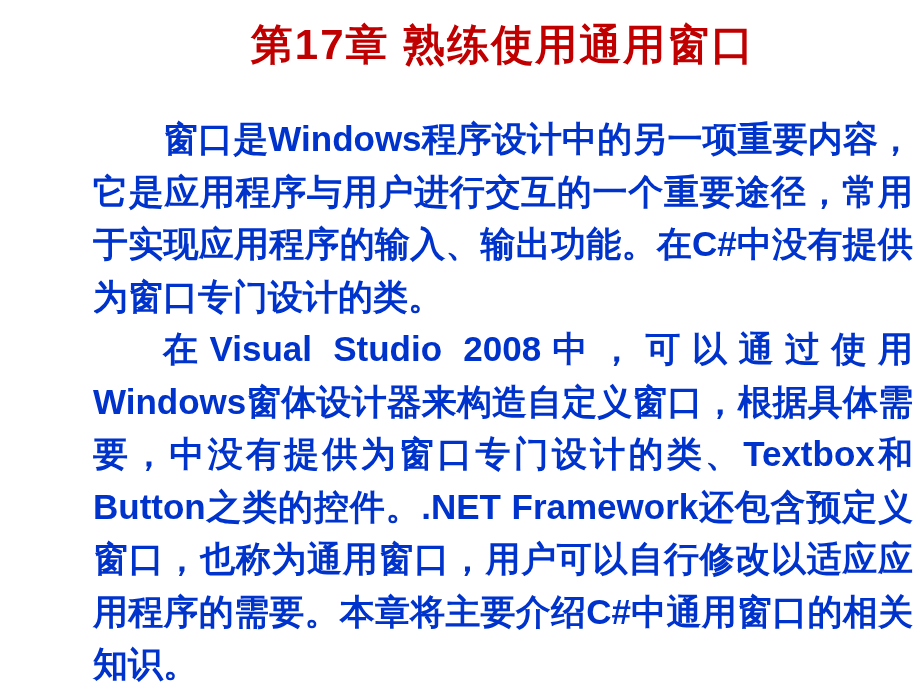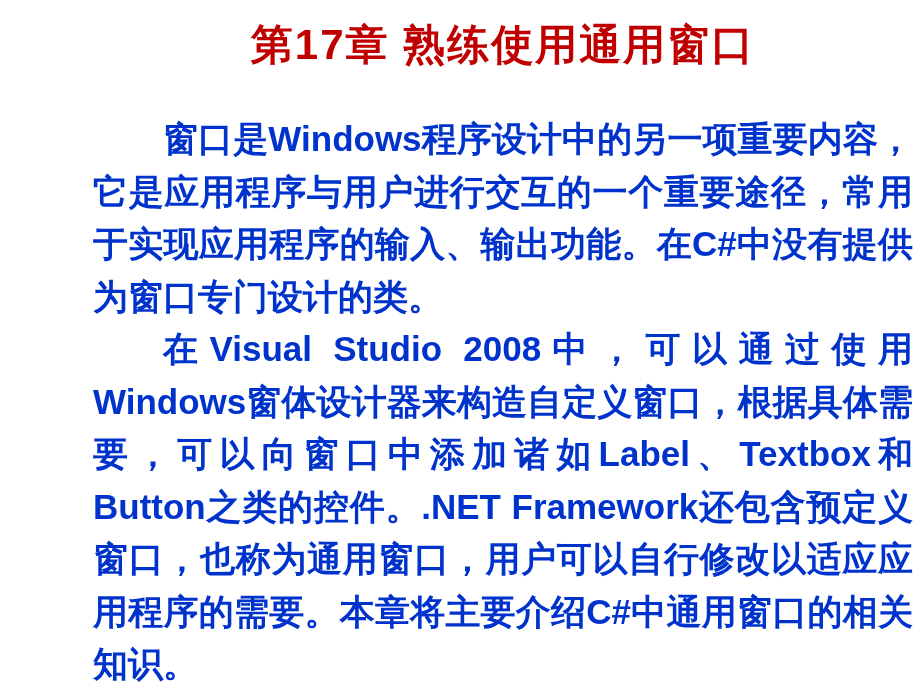--- a/index.html
+++ b/index.html
@@ -40,15 +40,15 @@
       text-indent: 2em;
     }
   </style>
 </head>
 <body>
 
 <div class="slide">
   <h1 class="title">第17章  熟练使用通用窗口</h1>
   <div class="content">
     <div class="paragraph">窗口是Windows程序设计中的另一项重要内容，它是应用程序与用户进行交互的一个重要途径，常用于实现应用程序的输入、输出功能。在C#中没有提供为窗口专门设计的类。</div>
-    <div class="paragraph">在Visual Studio 2008中，可以通过使用Windows窗体设计器来构造自定义窗口，根据具体需要，可以向窗口中添加诸如Label、Textbox和Button之类的控件。.NET Framework还包含预定义窗口，也称为通用窗口，用户可以自行修改以适应应用程序的需要。本章将主要介绍C#中通用窗口的相关知识。</div>
+    <div class="paragraph">在Visual Studio 2008中，可以通过使用Windows窗体设计器来构造自定义窗口，根据具体需要，中没有提供为窗口专门设计的类、Textbox和Button之类的控件。.NET Framework还包含预定义窗口，也称为通用窗口，用户可以自行修改以适应应用程序的需要。本章将主要介绍C#中通用窗口的相关知识。</div>
   </div>
 </div>
 
 </body></html>

